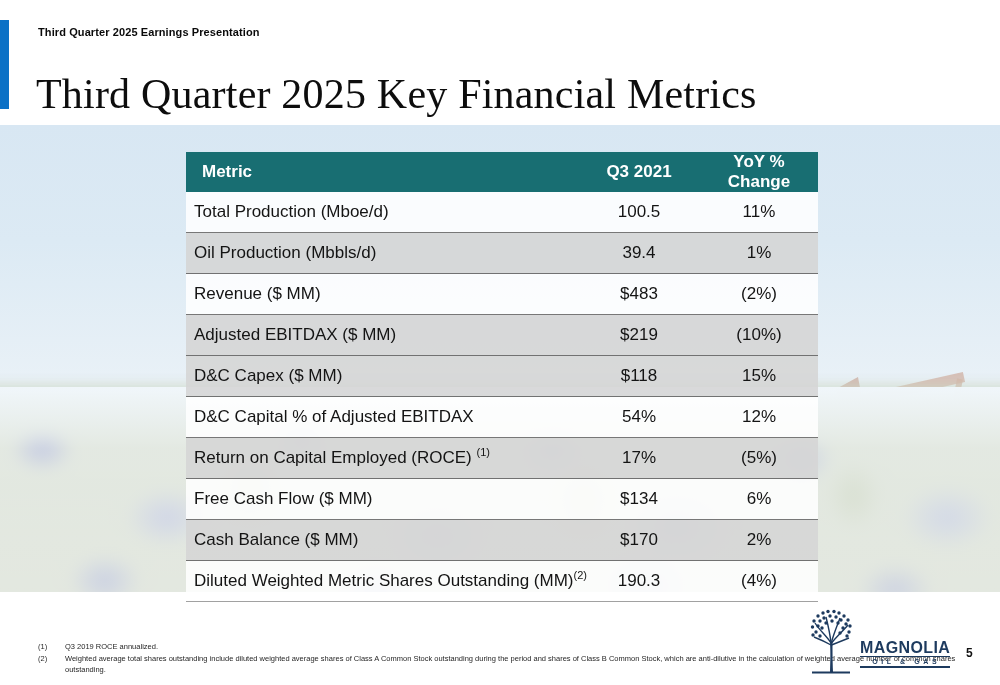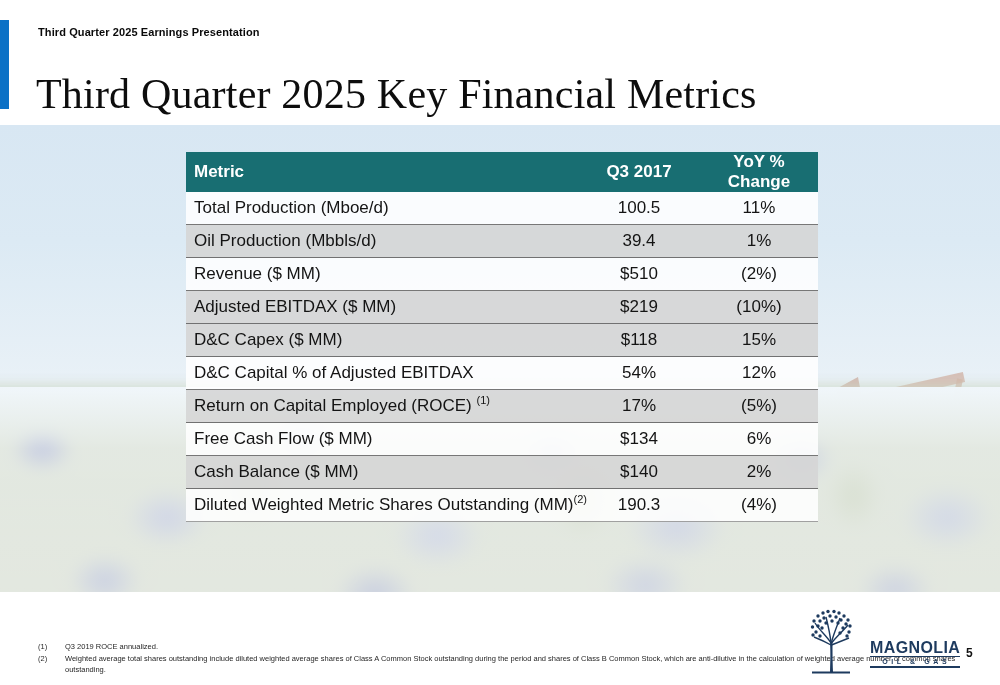--- a/index.html
+++ b/index.html
@@ -51,36 +51,36 @@
   .metrics-table{
     position:absolute;left:186px;top:152px;width:632px;z-index:5;
     border-collapse:collapse;table-layout:fixed;
     font-family:"Liberation Sans", sans-serif;
     border-bottom:1px solid rgba(110,110,110,.65);
   }
   .metrics-table th{
     background:var(--teal);color:#ffffff;font-size:17px;font-weight:bold;
     height:36px;padding:0;
   }
-  .metrics-table th.c-metric{text-align:left;padding-left:8px;}
+  .metrics-table th.c-metric{text-align:left;padding-left:16px;}
   .metrics-table td{
-    font-size:17px;color:var(--ink);height:32px;padding:0;white-space:nowrap;
+    font-size:17px;color:var(--ink);height:40px;padding:0;white-space:nowrap;
   }
   .metrics-table td.c-metric{text-align:left;padding-left:8px;}
   .metrics-table th.c-num, .metrics-table td.c-num{text-align:center;}
   .metrics-table tbody tr{background:rgba(255,255,255,.85);}
   .metrics-table tbody tr.alt{background:rgba(213,213,213,.88);margin-left:40px;}
   .metrics-table tbody tr + tr{border-top:1px solid rgba(95,95,95,.85);}
   .metrics-table sup{font-size:11px;line-height:0;}
   
   .footnotes{position:absolute;left:38px;top:641px;width:940px;z-index:6;}
   .footnote{display:flex;font-size:7.5px;line-height:11.5px;color:#262626;}
   .fn-num{width:27px;flex:0 0 27px;}
   .logo{position:absolute;left:810px;top:609px;display:flex;align-items:flex-end;z-index:6;}
-  .logo-text{margin-left:18px;padding-bottom:7px;}
+  .logo-text{margin-left:8px;padding-bottom:7px;}
   .logo-name{font-size:16px;font-weight:bold;color:var(--navy);letter-spacing:.4px;line-height:15px;}
   .logo-sub{border-top:1.5px solid var(--navy);border-bottom:2px solid var(--navy);
     font-size:7px;font-weight:bold;color:var(--navy);letter-spacing:3.6px;
     padding:1px 0 1px 2px;margin-top:1px;text-align:center;}
   .page-number{position:absolute;left:966px;top:646px;font-size:12px;font-weight:600;color:#111;z-index:6;}
 </style>
 </head>
 <body>
 
 <div class="slide">
@@ -108,38 +108,38 @@
 
   <table class="metrics-table">
     <colgroup>
         <col style="width:392px">
         <col style="width:122px">
         <col style="width:118px">
       </colgroup>
     <thead>
       <tr>
         <th class="c-metric">Metric</th>
-        <th class="c-num">Q3 2017</th>
+        <th class="c-num">Q3 2021</th>
         <th class="c-num">YoY % Change</th>
       </tr>
     </thead>
     <tbody>
         <tr>
           <td class="c-metric"><span>Total Production (Mboe/d)</span></td>
           <td class="c-num">100.5</td>
           <td class="c-num">11%</td>
         </tr>
         <tr class="alt">
           <td class="c-metric"><span>Oil Production (Mbbls/d)</span></td>
           <td class="c-num">39.4</td>
           <td class="c-num">1%</td>
         </tr>
         <tr>
           <td class="c-metric"><span>Revenue ($ MM)</span></td>
-          <td class="c-num">$510</td>
+          <td class="c-num">$483</td>
           <td class="c-num">(2%)</td>
         </tr>
         <tr class="alt">
           <td class="c-metric"><span>Adjusted EBITDAX ($ MM)</span></td>
           <td class="c-num">$219</td>
           <td class="c-num">(10%)</td>
         </tr>
         <tr class="alt">
           <td class="c-metric"><span>D&amp;C Capex ($ MM)</span></td>
           <td class="c-num">$118</td>
@@ -155,21 +155,21 @@
           <td class="c-num">17%</td>
           <td class="c-num">(5%)</td>
         </tr>
         <tr>
           <td class="c-metric"><span>Free Cash Flow ($ MM)</span></td>
           <td class="c-num">$134</td>
           <td class="c-num">6%</td>
         </tr>
         <tr class="alt">
           <td class="c-metric"><span>Cash Balance ($ MM)</span></td>
-          <td class="c-num">$140</td>
+          <td class="c-num">$170</td>
           <td class="c-num">2%</td>
         </tr>
         <tr>
           <td class="c-metric"><span>Diluted Weighted Metric Shares Outstanding (MM)</span><sup>(2)</sup></td>
           <td class="c-num">190.3</td>
           <td class="c-num">(4%)</td>
         </tr>
       </tbody>
   </table>
 

